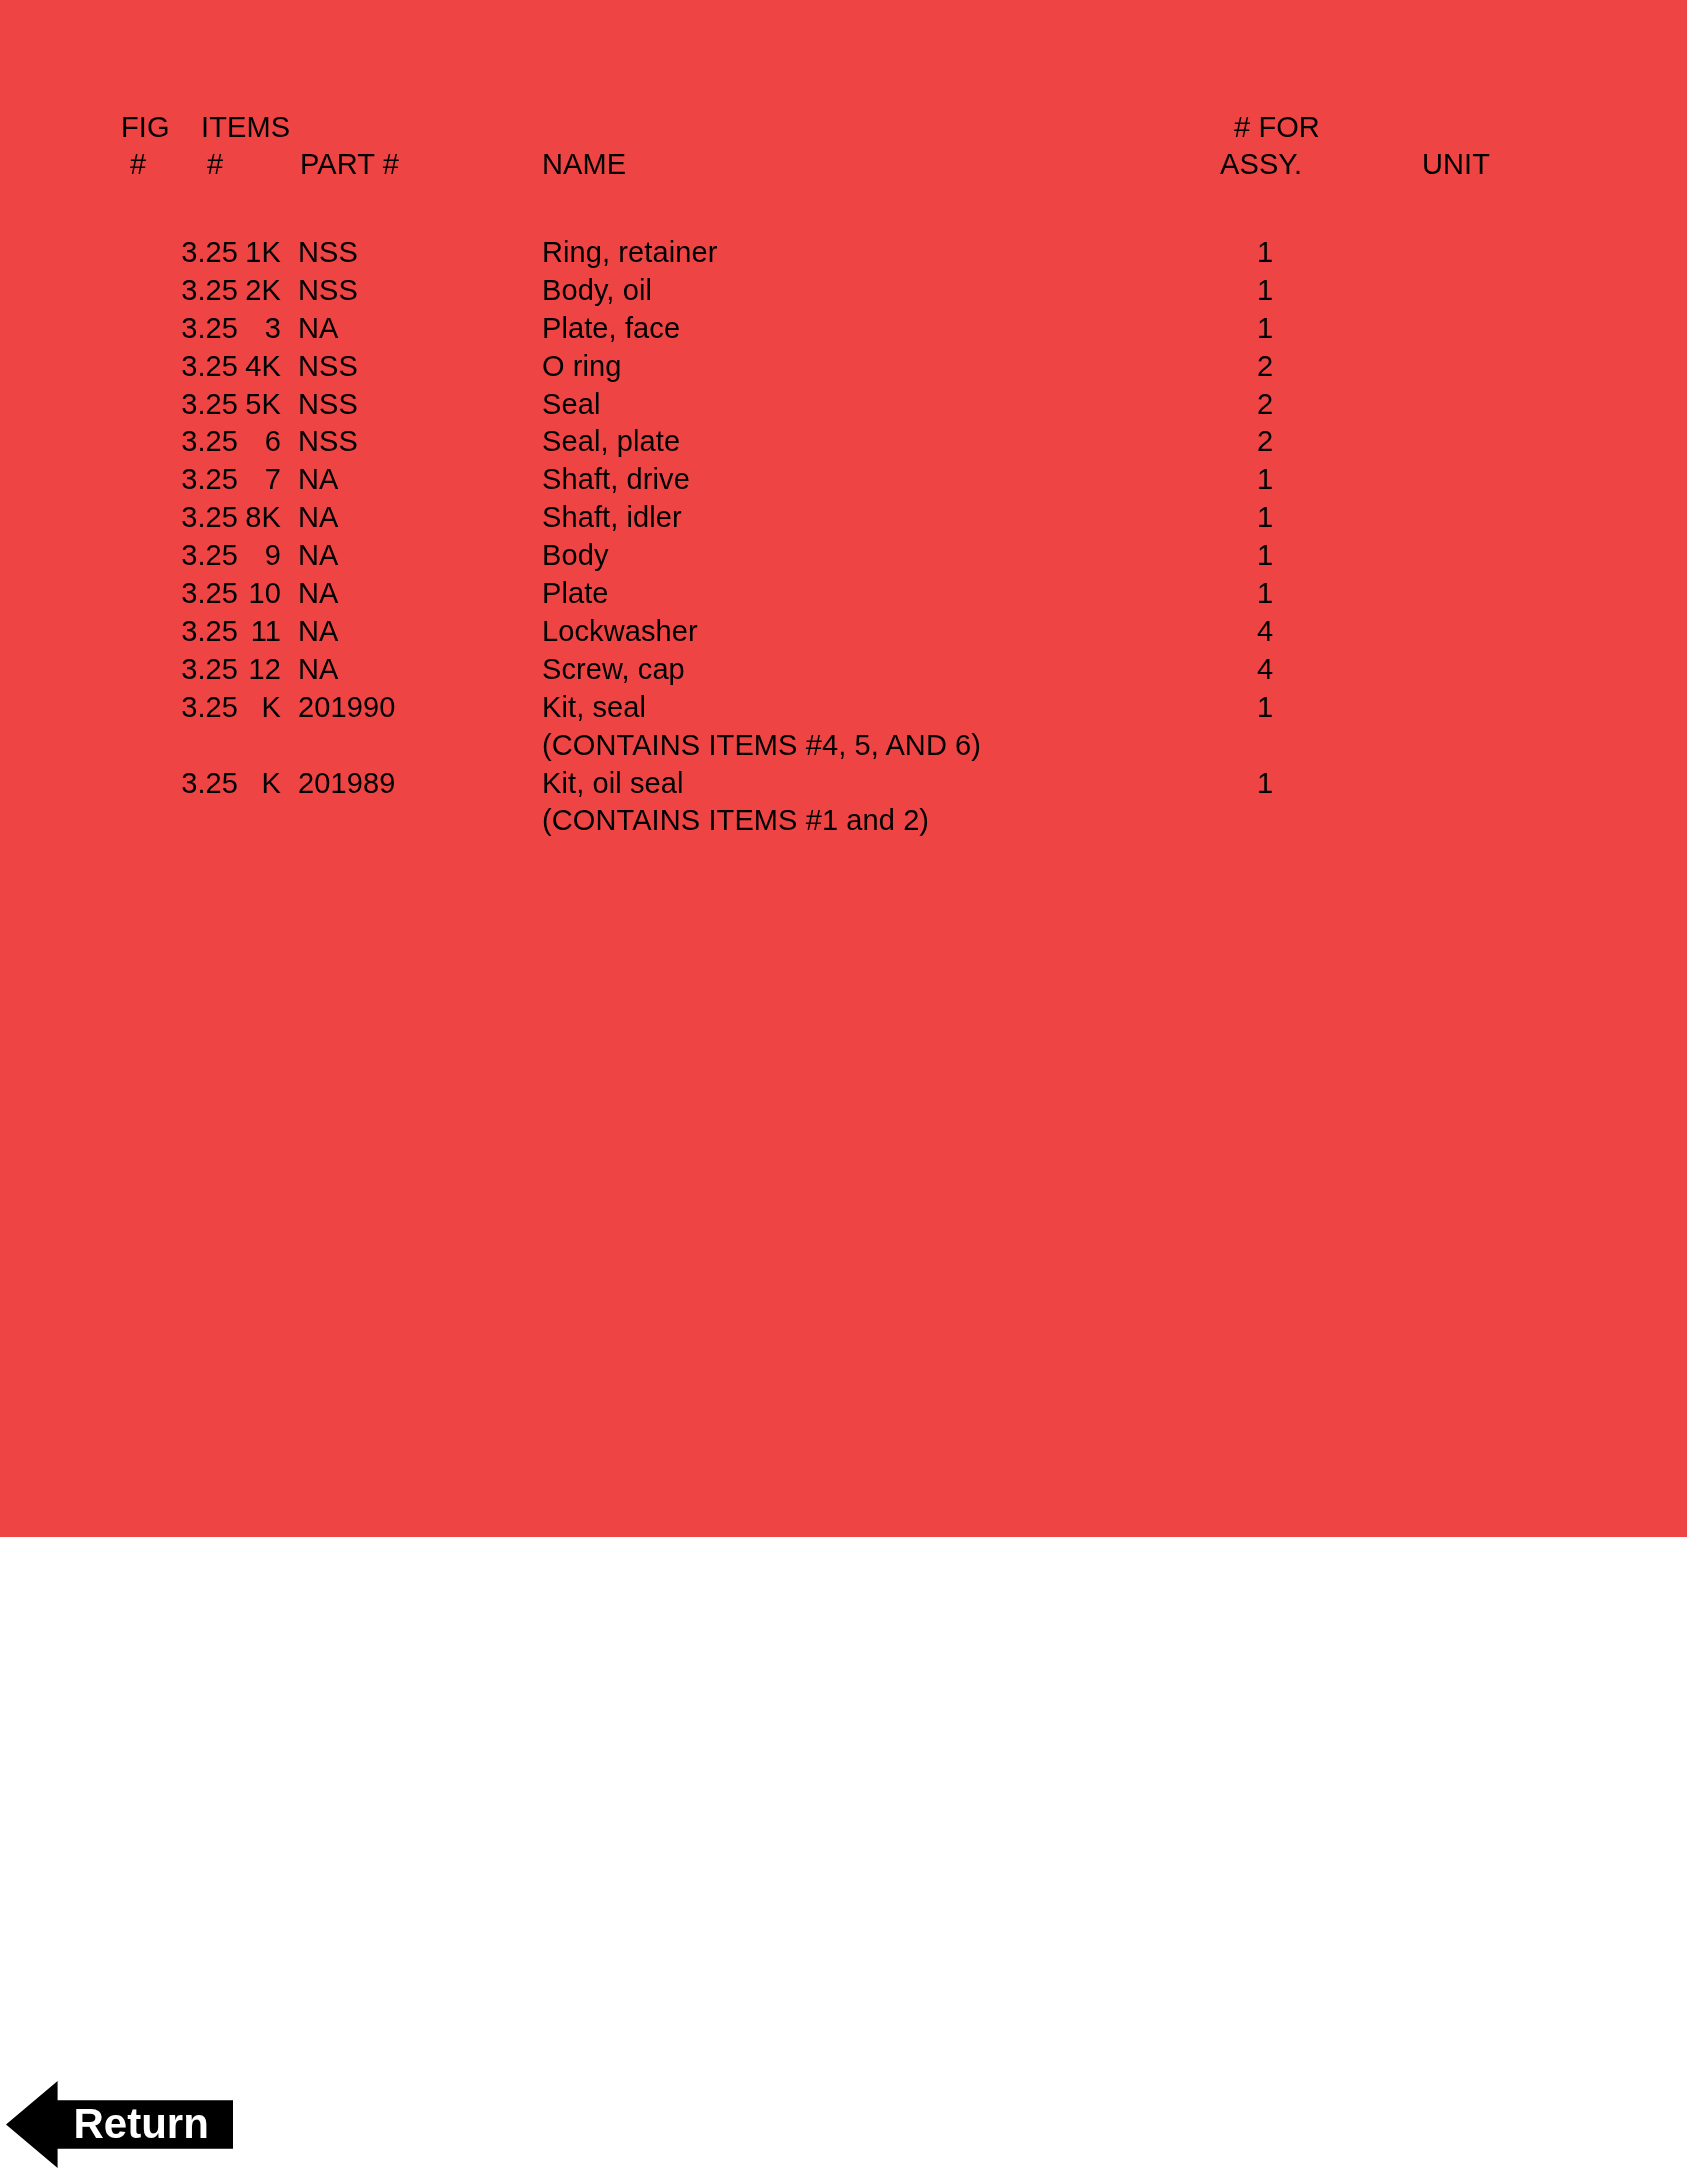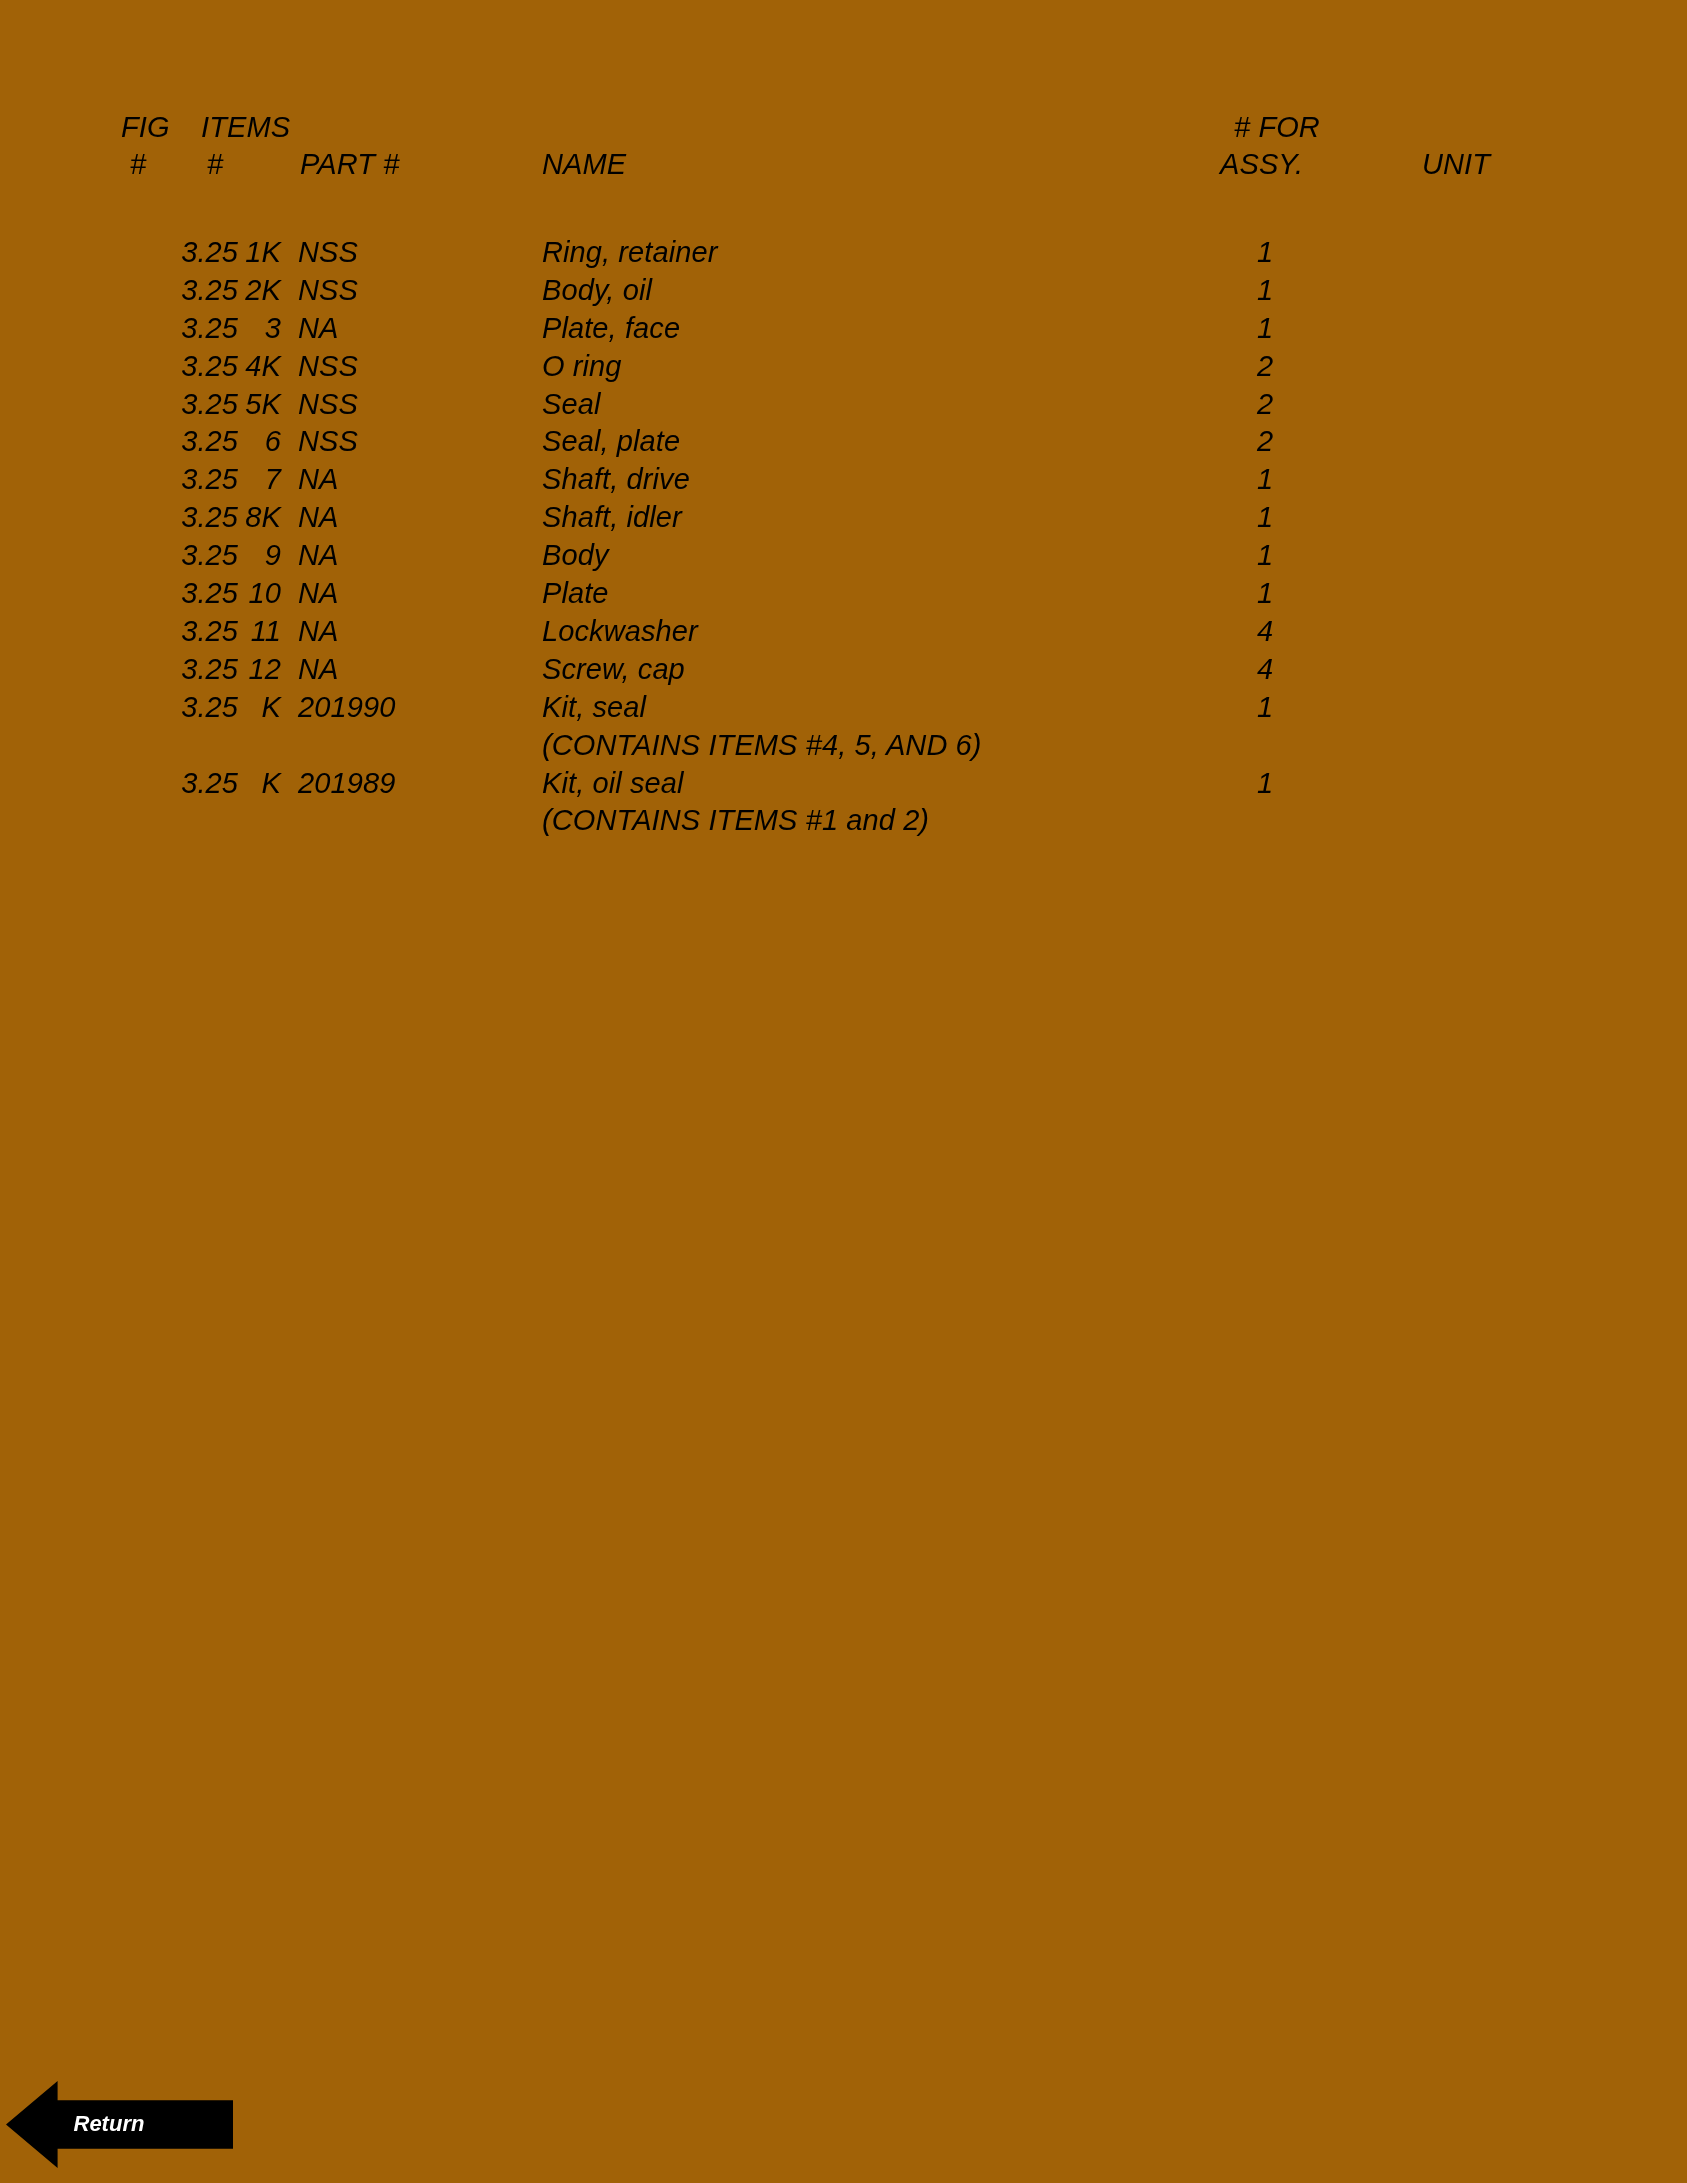--- a/index.html
+++ b/index.html
@@ -15,23 +15,22 @@
     font-family: "Liberation Sans", sans-serif;
     color: #000000;
     overflow: hidden;
   }
 
   
   #page {
     position: absolute;
     left: 0; top: 0;
     width: 1687px;
-    height: 2183px;
-    background: #a16207;
-    font-style: italic;
+    height: 1537px;
+    background: #ef4444;
   }
 
   
   #parts-table {
     position: absolute;
     left: 0;
     top: 0;
     width: 1687px;
   }
 
@@ -96,21 +95,21 @@
     height: 87px;
   }
   #return-label {
     position: absolute;
     left: 68px;
     top: 17px;
     width: 159px;
     height: 52px;
     line-height: 52px;
     color: #ffffff;
-    font-size: 22px;
+    font-size: 42px;
     font-weight: bold;
     font-family: "Liberation Sans", sans-serif;
     white-space: pre;
     letter-spacing: 0px;
   }
 </style>
 </head>
 <body>
 
 <div id="page">

